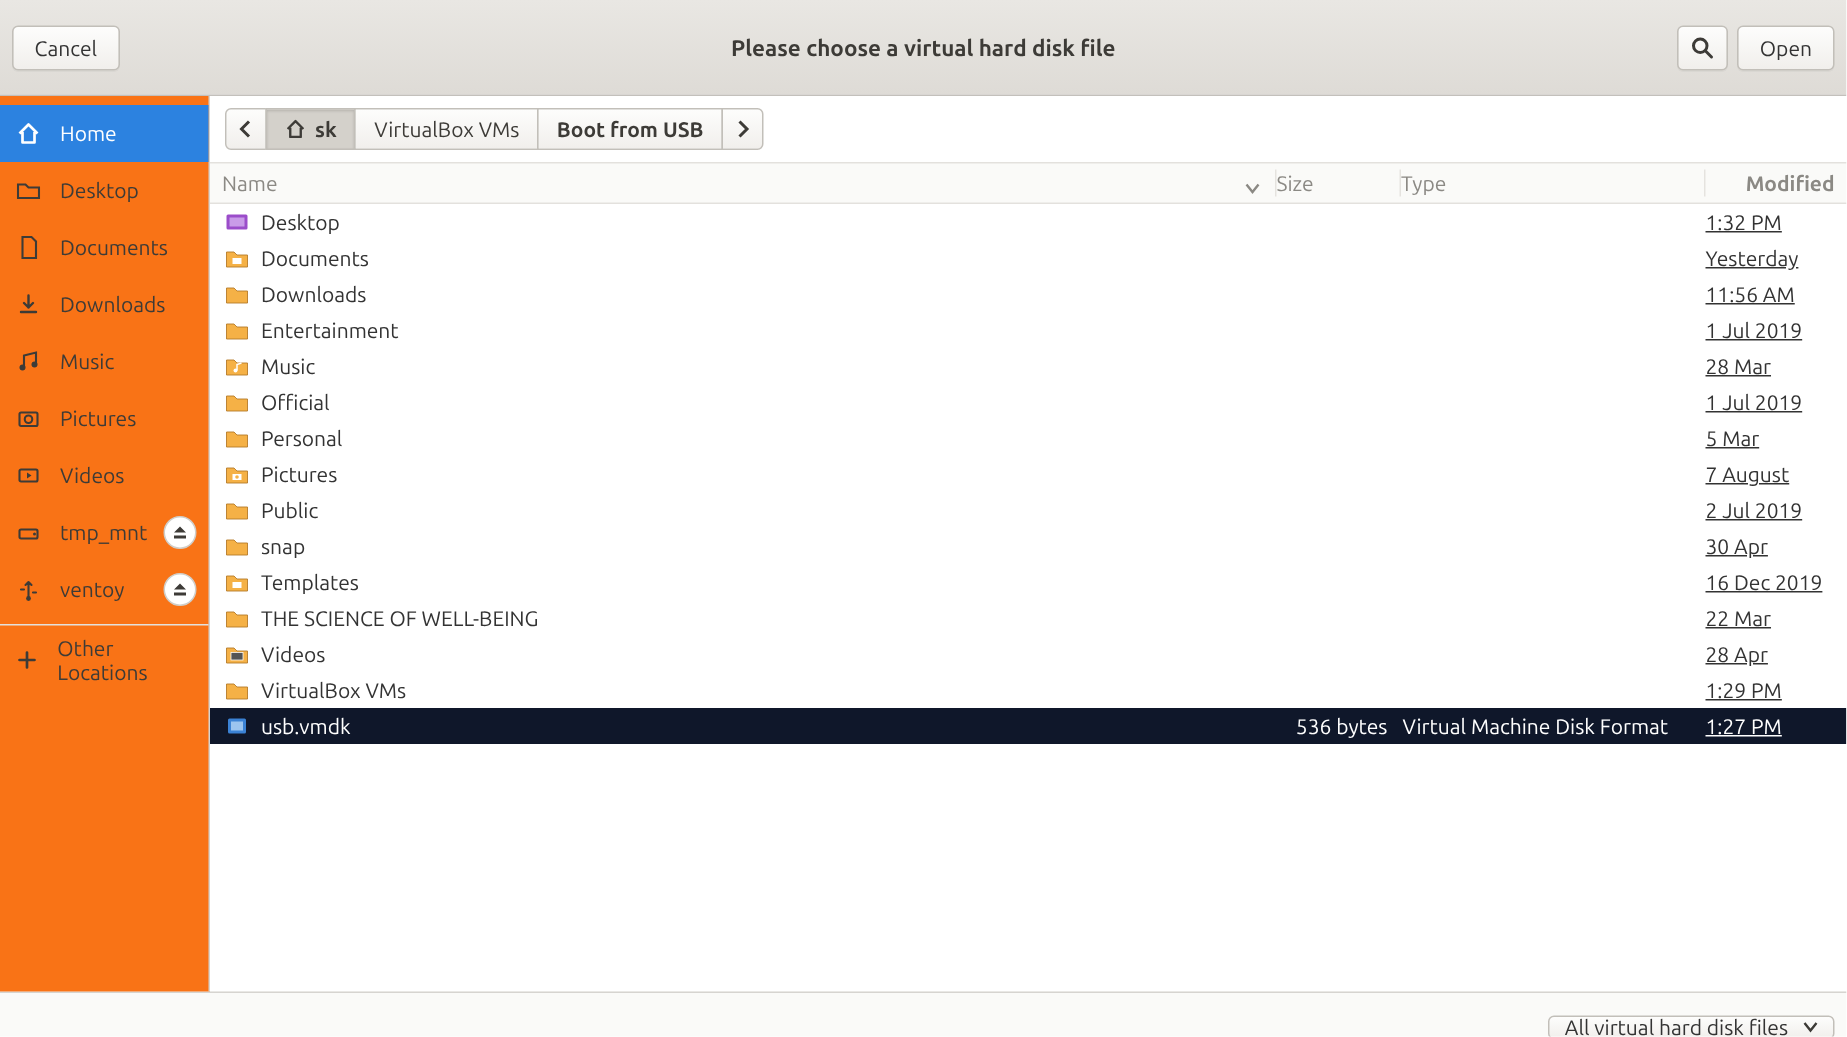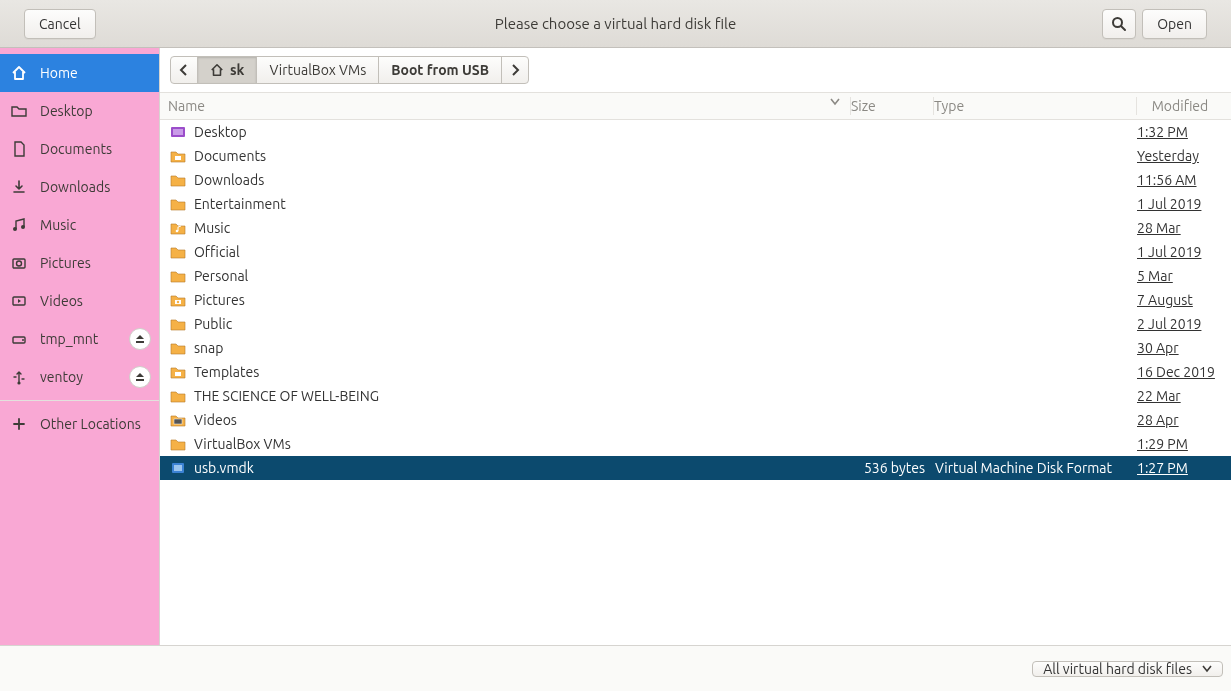--- a/index.html
+++ b/index.html
@@ -10,33 +10,33 @@
     font-family: Ubuntu, "Segoe UI", Arial, sans-serif;
     font-size: 14px;
     color: #333;
     background: #fff;
     overflow: hidden;
   }
   * { box-sizing: border-box; }
 
   
   .headerbar {
-    height: 48px;
+    height: 64px;
     background: linear-gradient(to bottom, #e9e7e3 0%, #dedbd6 100%);
     border-bottom: 1px solid #c3c0bb;
     display: flex;
     align-items: center;
-    padding: 0 24px;
+    padding: 0 8px;
     position: relative;
   }
   .hb-title {
     position: absolute;
     left: 0; right: 0;
     text-align: center;
-    font-weight: normal;
+    font-weight: bold;
     font-size: 15px;
     color: #3d3b37;
     pointer-events: none;
   }
   .btn {
     height: 30px;
     padding: 0 14px;
     background: linear-gradient(to bottom, #fdfdfc, #f1efec);
     border: 1px solid #c2bfb9;
     border-radius: 4px;
@@ -52,23 +52,23 @@
   .hb-right { margin-left: auto; display: flex; gap: 6px; }
 
   
   .body {
     display: flex;
     height: calc(691px - 48px - 46px);
   }
 
   
   .sidebar {
-    width: 160px;
+    width: 140px;
     border-right: 1px solid #d6d4d0;
-    background: #f9a8d4;
+    background: #f97316;
     padding-top: 6px;
   }
   .side-item {
     height: 38px;
     display: flex;
     align-items: center;
     padding: 0 10px;
     gap: 12px;
     color: #3d3b37;
     cursor: pointer;
@@ -133,42 +133,42 @@
   .cols {
     height: 28px;
     border-top: 1px solid #e3e1dd;
     border-bottom: 1px solid #e3e1dd;
     background: #fafaf8;
     display: flex;
     align-items: center;
     color: #8b8984;
     font-size: 14px;
   }
-  .col-name { flex: 1; padding-left: 8px; display:flex; align-items:flex-start; gap:6px;}
+  .col-name { flex: 1; padding-left: 8px; display:flex; align-items:flex-end; gap:6px;}
   .col-sort { margin-left:auto; padding-right: 10px; color:#8b8984;}
   .col-size { width: 82px; text-align: left; }
   .col-type { width: 202px; text-align: left; }
-  .col-mod  { width: 94px; text-align: center; padding-right: 8px;}
+  .col-mod  { width: 94px; text-align: right; padding-right: 8px; font-weight: bold;}
   .col-sep  { width:1px; height: 18px; background:#e5e3df; }
 
   
   .filelist { flex:1; overflow:auto; }
   .row {
     height: 24px;
     display: flex;
     align-items: center;
     cursor: pointer;
   }
   .row .r-icon { width: 20px; height: 16px; margin: 0 6px 0 8px; display:flex; align-items:center; justify-content:center;}
   .row .r-name { flex: 1; display:flex; align-items:center;}
   .row .r-size { width: 82px; text-align: right; padding-right: 10px;}
   .row .r-type { width: 202px; }
   .row .r-mod  { width: 94px; padding-right: 8px; text-decoration: underline;}
   .row.selected {
-    background: #0c4a6e;
+    background: #0f172a;
     color: #fff;
   }
 
   
   .footer {
     height: 46px;
     border-top: 1px solid #d6d4d0;
     background: #fafaf8;
     display:flex;
     align-items:center;

